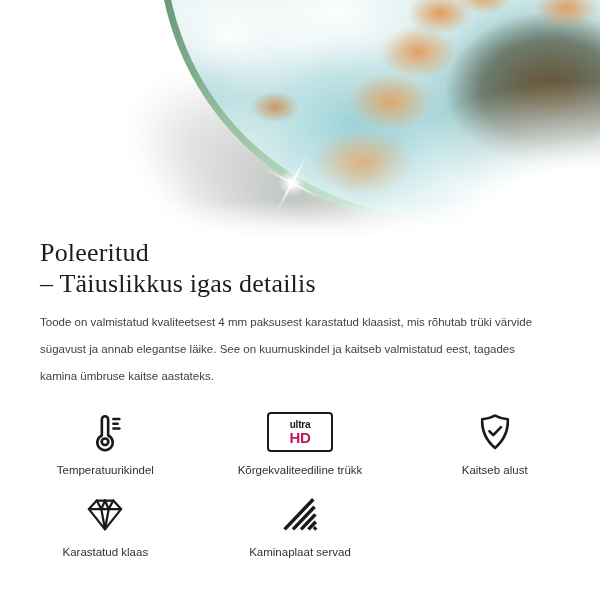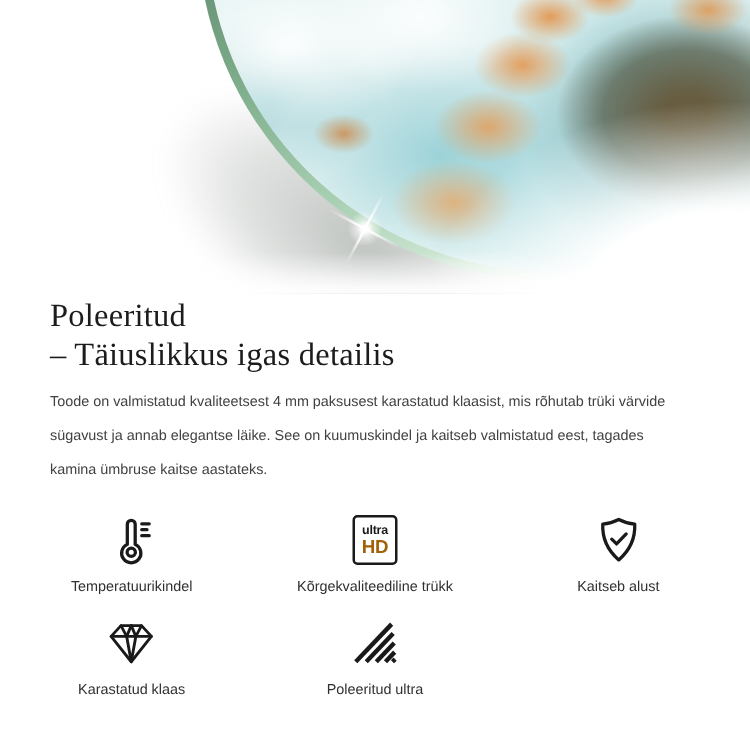--- a/index.html
+++ b/index.html
@@ -77,26 +77,26 @@
   .features {
     display: grid; grid-template-columns: repeat(3, 1fr);
     row-gap: 16px; margin: 20px -32px 0;
   }
   .feature { display: flex; flex-direction: column; align-items: center; }
   .icon-wrap { height: 44px; display: flex; align-items: center; justify-content: center; }
   .feature-label { margin-top: 10px; font-size: 11.5px; color: #303030; text-align: center; }
   .feature svg { display: block; }
 
   .uhd-box {
-    width: 36px; height: 40px; border: 2.4px solid #1a1a1a; border-radius: 4px;
+    width: 66px; height: 40px; border: 2.4px solid #1a1a1a; border-radius: 4px;
     display: flex; flex-direction: column; align-items: center; justify-content: center;
     background: #fff;
   }
   .uhd-top { font-size: 10px; font-weight: 700; line-height: 10px; letter-spacing: -0.2px; color: #1a1a1a; }
-  .uhd-bottom { font-size: 15px; font-weight: 800; line-height: 15px; letter-spacing: -0.3px; color: #a16207; }
+  .uhd-bottom { font-size: 15px; font-weight: 800; line-height: 15px; letter-spacing: -0.3px; color: #be185d; }
 </style>
 </head>
 <body>
 
 <div class="page">
 
   <div class="hero">
     <div class="plate-shadow"></div>
     <div class="plate">
       <div class="plate-art"></div>
@@ -169,19 +169,19 @@
       <div class="feature">
         <div class="icon-wrap">
           <svg width="42" height="42" viewBox="0 0 24 24" fill="none" stroke="#1a1a1a" stroke-width="2" stroke-linecap="butt">
             <path d="M3.2 20.8 L19.6 3.6"></path>
             <path d="M8 20.8 L20.3 7.9"></path>
             <path d="M12.6 20.8 L20.8 12.2"></path>
             <path d="M16.8 20.8 L21 16.4"></path>
             <path d="M20 20.8 L21.2 19.6"></path>
           </svg>
         </div>
-        <div class="feature-label">Poleeritud ultra</div>
+        <div class="feature-label">Kaminaplaat servad</div>
       </div>
 
 
     </div>
   </div>
 </div>
 
 </body></html>

